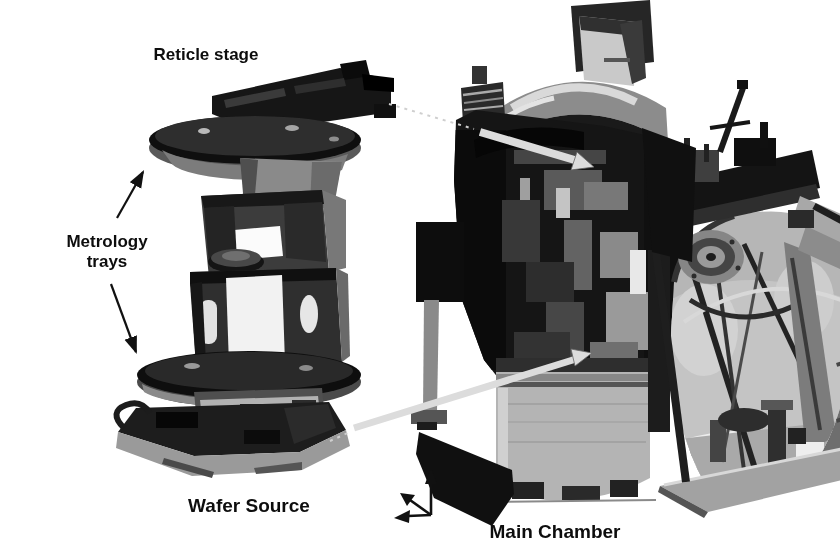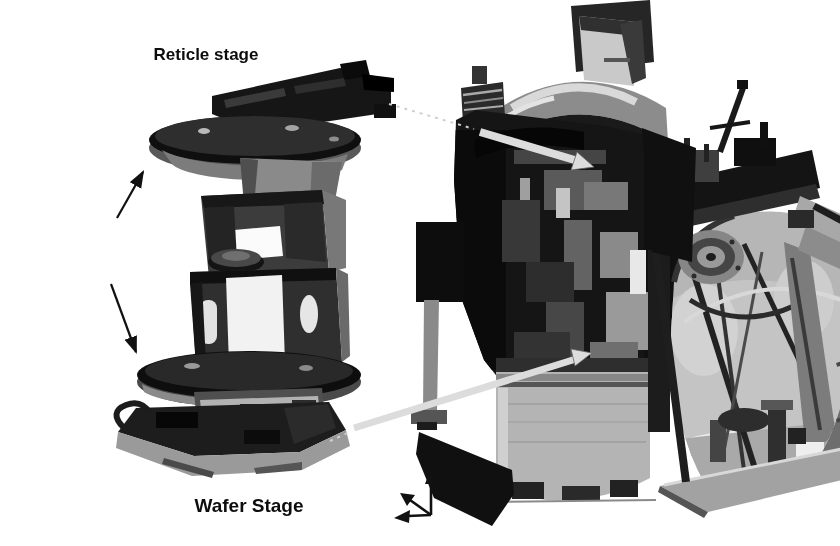--- a/index.html
+++ b/index.html
@@ -309,18 +309,23 @@
       <polygon points="387,468 381,484 393,484" fill="#111"></polygon>
       <line x1="387" y1="515" x2="364" y2="516" stroke="#111" stroke-width="2.6"></line>
       <polygon points="350,518 366,510 365,523" fill="#111"></polygon>
       <line x1="387" y1="515" x2="366" y2="500" stroke="#111" stroke-width="2.6"></line>
       <polygon points="356,493 371,495 363,506" fill="#111"></polygon>
     </g>
   </svg>
 
   <div class="label small" style="left:162px; top:45px;">Reticle stage</div>
 
-
-  <div class="label big" style="left:205px; top:495px;">Wafer Stage</div>
-
+  <div class="label small" style="left:63px; top:232px;">
+    <div>Metrology</div>
+    <div>trays</div>
+  </div>
+
+  <div class="label big" style="left:205px; top:495px;">Wafer Source</div>
+
+  <div class="label big" style="left:511px; top:521px;">Main Chamber</div>
 
 
 </div>
 
 </body></html>

